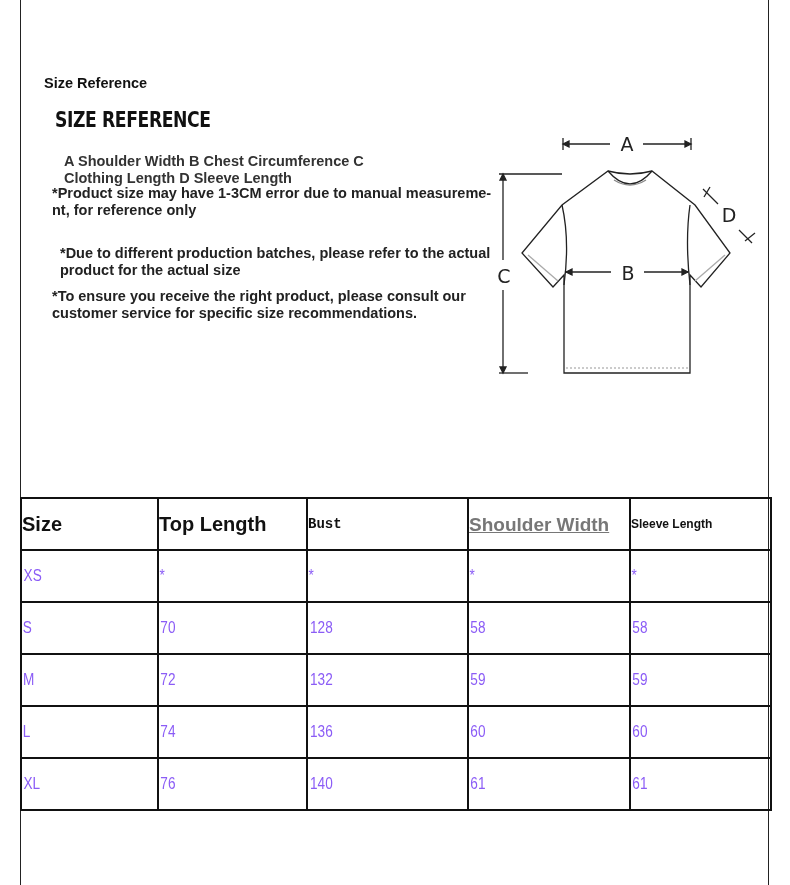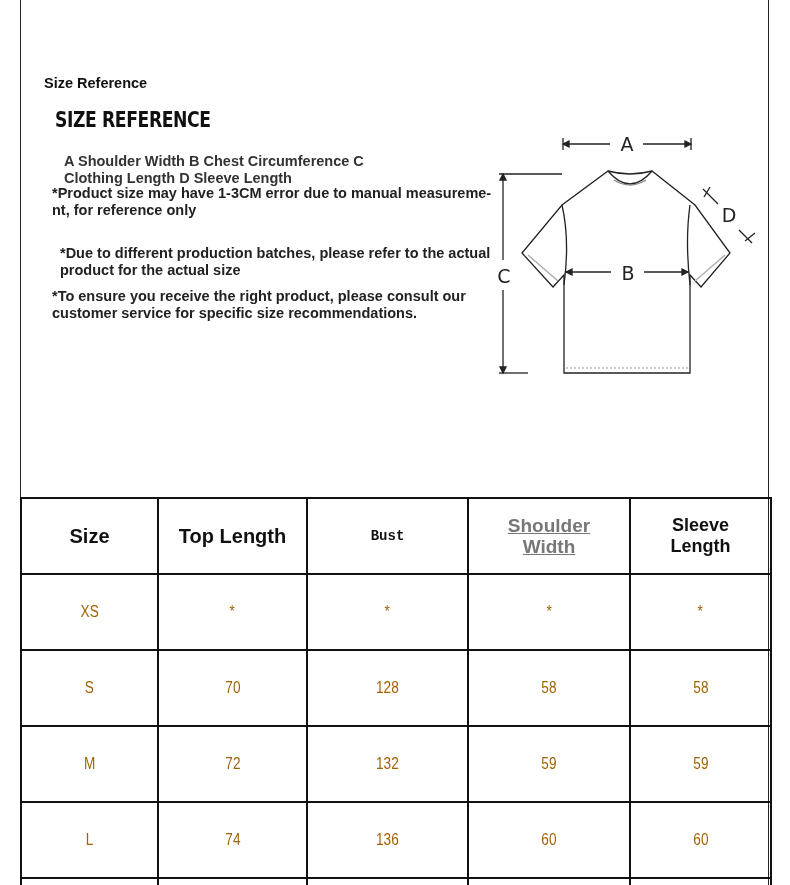--- a/index.html
+++ b/index.html
@@ -7,28 +7,28 @@
   .frame { position:absolute; left:20px; top:0; width:749px; height:885px; border-left:1px solid #222; border-right:1px solid #222; box-sizing:border-box; }
   .small-title { position:absolute; left:44px; top:75px; font-size:14.5px; font-weight:bold; color:#111; }
   .big-title { position:absolute; left:55px; top:108px; font-size:21px; font-weight:bold; letter-spacing:-0.5px; transform:scaleX(0.82); transform-origin:left top; font-family:"DejaVu Sans", sans-serif; color:#111; }
   .legend { position:absolute; left:64px; top:153px; font-size:14.5px; font-weight:bold; line-height:17px; color:#333; width:320px; }
   .note { position:absolute; left:52px; font-size:14.5px; font-weight:bold; line-height:17px; color:#222; width:440px; }
   .note1 { top:185px; }
   .note2 { top:245px;margin-left:8px; }
   .note3 { top:288px; }
   .diagram { position:absolute; left:490px; top:125px; width:280px; height:260px; }
   table.size { position:absolute; left:20px; top:497px; border-collapse:collapse; table-layout:fixed; }
-  table.size td, table.size th { border:2px solid #111; text-align:center; padding:12px; height:50px; }
+  table.size td, table.size th { border:2px solid #111; text-align:left; padding:0; height:50px; }
   table.size th { font-weight:bold; color:#111; }
-  table.size td { font-family:"Liberation Sans Narrow", "Liberation Sans", sans-serif; font-size:16px; color:#a16207; transform-origin:center; }
+  table.size td { font-family:"Liberation Sans Narrow", "Liberation Sans", sans-serif; font-size:16px; color:#8b5cf6; transform-origin:center; }
   .th-size { font-size:20px; }
   .th-top { font-size:20px;margin-top:40px; }
   .th-bust { font-size:14px;font-family:Liberation Mono, monospace; }
   .th-shoulder { font-size:19px; color:#777 !important; line-height:21px;text-decoration:underline; }
-  .th-sleeve { font-size:18px; }
+  .th-sleeve { font-size:12px; }
   .cell span { display:inline-block; transform:scaleX(0.85); }
 </style>
 </head>
 <body>
 
 <div class="frame"></div>
 
 <div class="small-title">Size Reference</div>
 <div class="big-title">SIZE REFERENCE</div>
 <div class="legend">A Shoulder Width B Chest Circumference C Clothing Length D Sleeve Length</div>

